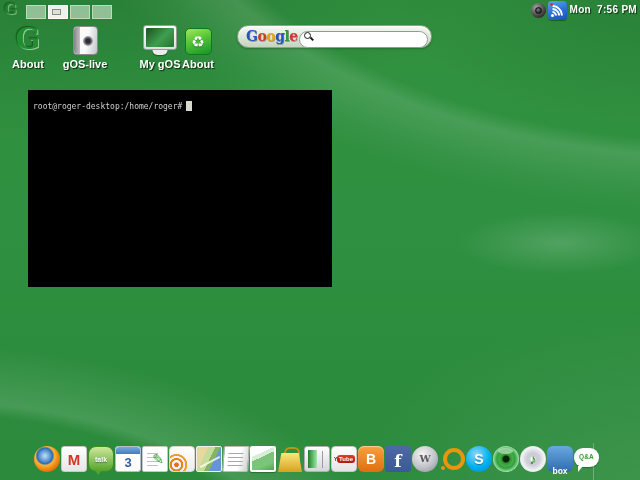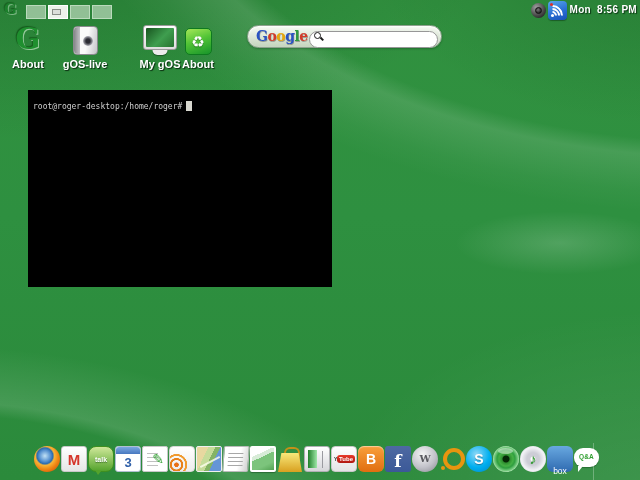--- a/index.html
+++ b/index.html
@@ -75,21 +75,21 @@
     background:linear-gradient(135deg, #17541f 0%, #3f9e4f 55%, #26732f 100%); }
   .mygos-img::after { content:""; position:absolute; bottom:-6px; left:50%; transform:translateX(-50%);
     width:15px; height:5px; background:#ececec; border-radius:0 0 7px 7px; box-shadow:0 1px 1px rgba(0,20,5,0.4); }
 
   .trash-img { width:27px; height:27px; border-radius:5px; border:1px solid #0e7a1f;
     background:linear-gradient(160deg, #a6e858 0%, #52c436 45%, #17942a 100%);
     display:flex; align-items:center; justify-content:center; }
   .trash-img span { color:#fff; font-size:15px; line-height:15px; text-shadow:0 1px 1px rgba(0,60,10,0.5); }
 
   
-  .gsearch { position:absolute; left:247px; top:25px; width:195px; height:23px; border-radius:12px;
+  .gsearch { position:absolute; left:237px; top:25px; width:195px; height:23px; border-radius:12px;
     border:1px solid #8fa28f; background:linear-gradient(#f7faf4, #c3d4bd);
     box-shadow:inset 0 1px 2px rgba(255,255,255,0.85), 0 1px 2px rgba(0,40,10,0.3); }
   .glogo { position:absolute; left:8px; top:2px; font-family:"DejaVu Serif", serif; font-weight:bold; font-size:14px;
     letter-spacing:-0.5px; text-shadow:0.5px 0.5px 0.5px rgba(40,40,40,0.35); cursor:default; }
   .ginput-wrap { position:absolute; left:61px; top:2px; width:129px; height:17px; }
   .ginput { width:100%; height:100%; border-radius:9px; border:1px solid #979797; background:#fff;
     padding:0 5px 0 17px; font-size:9px; outline:none; }
   .mag { position:absolute; left:5px; top:4px; width:7px; height:7px; border:1.5px solid #1a1a1a; border-radius:50%; cursor:pointer; }
   .mag::after { content:""; position:absolute; width:4px; height:1.5px; background:#1a1a1a;
     right:-3.5px; bottom:-1.5px; transform:rotate(45deg); }
@@ -188,21 +188,21 @@
   .ic-xine { border-radius:50%;
     background:radial-gradient(circle at 50% 50%, #052805 0 3px, #2f8f2f 4px, #45b045 7px, #2f9e3f 9px, #7fd087 12px, #b2e6b6 13px); }
   .ic-xine::before { content:""; position:absolute; left:5px; top:2px; width:15px; height:6px;
     background:rgba(255,255,255,0.45); border-radius:50%; }
 
   .ic-music-player { border-radius:50%;
     background:radial-gradient(circle at 50% 50%, #ffffff 0 2px, #cdcdd6 3px 34%, #f2f2f6 62%, #c2c2cc 100%); }
   .ic-music-player .dg { color:#2f9e2f; font-size:14px; font-weight:bold; text-shadow:0 0 1px rgba(20,90,20,0.6); }
 
   .ic-box { background:linear-gradient(#68a8e0, #2f6ab0); border-radius:6px; }
-  .ic-box .dg { color:#fff; font-weight:normal; font-size:8.5px;margin-top:24px; }
+  .ic-box .dg { color:#fff; font-weight:bold; font-size:8.5px;margin-top:24px; }
 
   .ic-faqly { background:#fff; width:25px; height:19px; flex-basis:25px; border-radius:9px;
     box-shadow:0 1px 1px rgba(0,30,8,0.3); margin-top:-4px; }
   .ic-faqly::after { content:""; position:absolute; left:4px; bottom:-5px;
     border-top:6px solid #fff; border-right:5px solid transparent; }
   .ic-faqly .dg { color:#2f9e2f; font-weight:bold; font-size:6.5px; letter-spacing:0.2px; }
 </style>
 </head>
 <body>
 
@@ -221,21 +221,21 @@
   <div class="tray-volume">
     <span class="vol-inner"></span>
   </div>
   <div class="tray-wifi">
     <span class="wifi-arc a1"></span>
     <span class="wifi-arc a2"></span>
     <span class="wifi-arc a3"></span>
     <span class="wifi-dot"></span>
     <span class="wifi-red"></span>
   </div>
-  <div class="clock">Mon  8:56 PM</div>
+  <div class="clock">Mon  7:56 PM</div>
 
   <div class="desk-item" style="left:-4px">
     <div class="di-img about-img">
         <span>G</span>
       </div>
     <div class="di-label">About</div>
   </div>
   <div class="desk-item" style="left:53px">
     <div class="di-img">
         <div class="goslive-img"></div>

